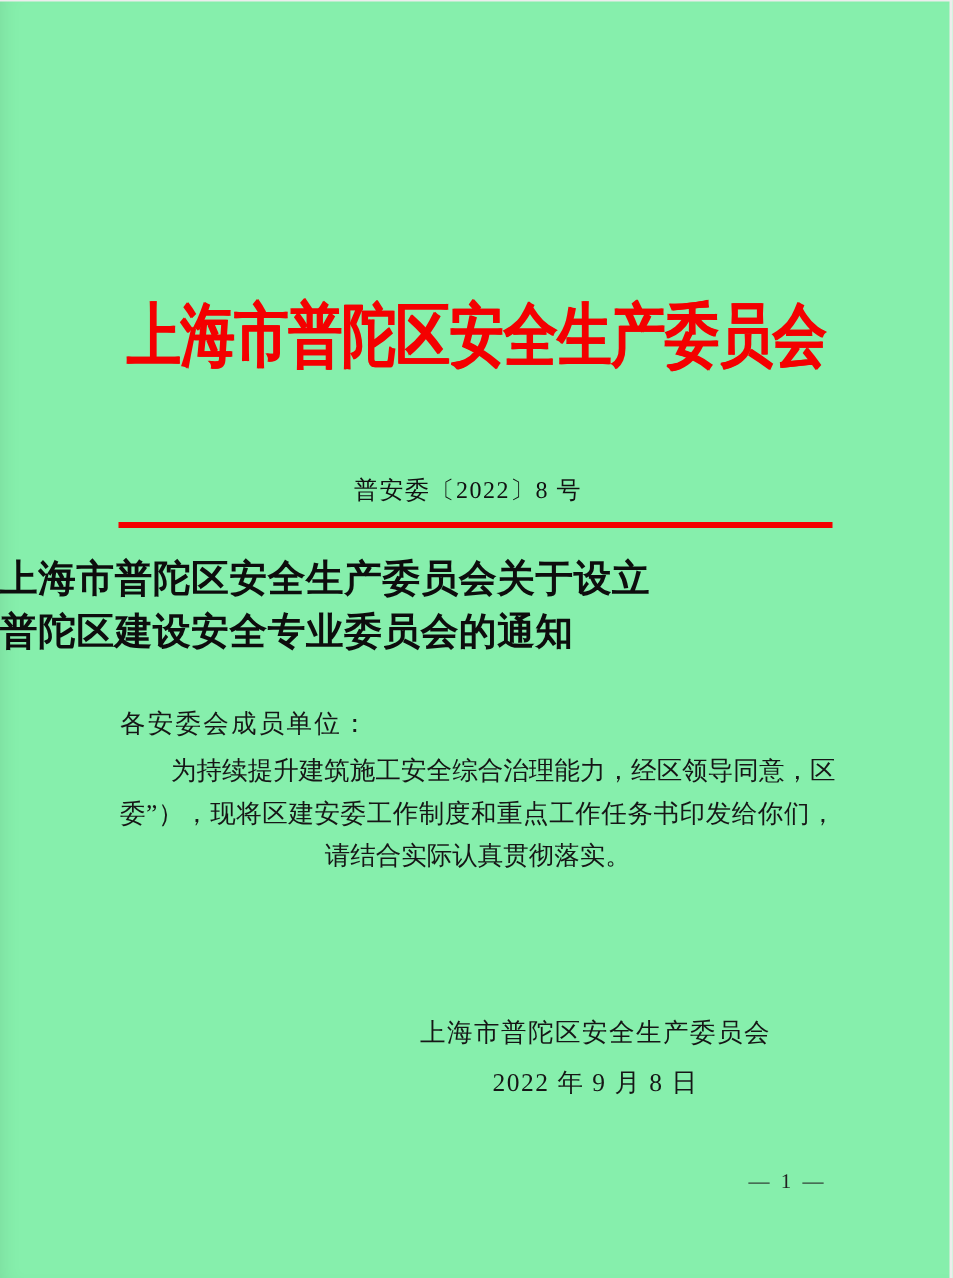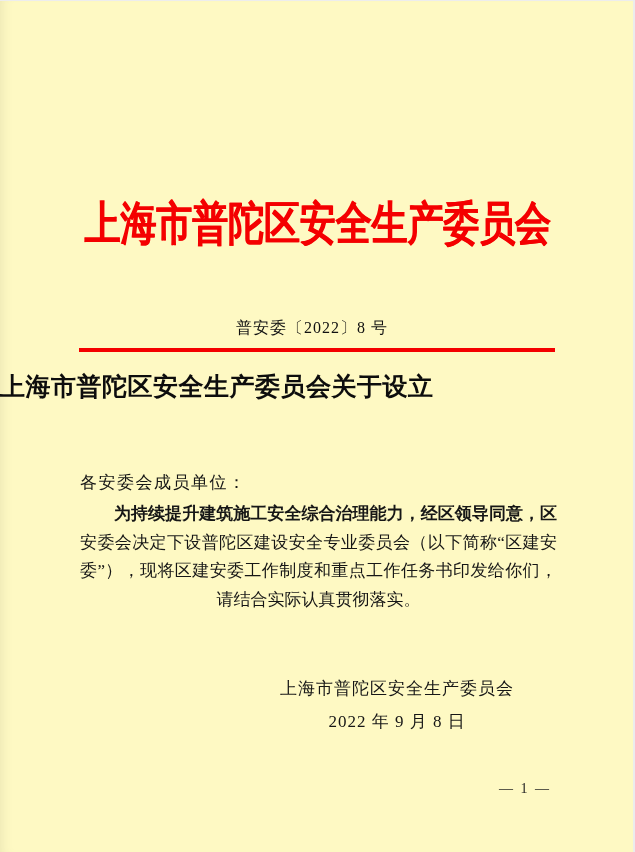--- a/index.html
+++ b/index.html
@@ -7,21 +7,21 @@
   html, body { background: #fff; }
   body {
     width: 635px; height: 852px;
     font-family: "Liberation Serif", "DejaVu Serif", serif;
     color: var(--ink);
     position: relative;
     overflow: hidden;
   }
   .page {
     position: absolute; inset: 0;
-    background: #fef9c3;
+    background: #86efac;
     box-shadow:
       inset -2px 0 0 #ececec,
       inset 0 1px 0 #ededed,
       inset 10px 0 14px -10px rgba(0,0,0,0.10);
   }
   .org-header {
     position: absolute; top: 196px; left: 0; width: 635px;
     text-align: center; white-space: nowrap;
     font-size: 46px; font-weight: 700; line-height: 56px;
     color: var(--accent);
@@ -55,21 +55,21 @@
     position: absolute; top: 500px; left: 80px; width: 477px;
     font-size: 17px; line-height: 28.5px;
     color: #161616;
   }
   .paragraph .line { display: block; text-align: center; }
   .paragraph .line.justify {
     text-align: justify;
     text-align-last: justify;
     text-justify: inter-character;
   }
-  .paragraph .line.indent { text-indent: 34px; font-weight: bold; }
+  .paragraph .line.indent { text-indent: 34px; }
   .signature-block {
     position: absolute; top: 672px; left: 247px; width: 300px;
     text-align: center;
     font-size: 17px; line-height: 33px; letter-spacing: 1px;
     color: #161616;
   }
   .page-number {
     position: absolute; top: 781px; right: 84px;
     font-size: 14px; letter-spacing: 2px;
     color: #222;
@@ -81,27 +81,27 @@
 <div class="page">
 
   <div class="org-header">上海市普陀区安全生产委员会</div>
 
   <div class="doc-number">普安委〔2022〕8 号</div>
 
   <div class="red-rule"></div>
 
   <div class="doc-title">
     <div>上海市普陀区安全生产委员会关于设立</div>
+    <div>普陀区建设安全专业委员会的通知</div>
   </div>
 
   <div class="salutation">各安委会成员单位：</div>
 
   <div class="paragraph">
     <span class="line justify indent">为持续提升建筑施工安全综合治理能力，经区领导同意，区</span>
-    <span class="line justify">安委会决定下设普陀区建设安全专业委员会（以下简称“区建安</span>
     <span class="line justify">委”），现将区建安委工作制度和重点工作任务书印发给你们，</span>
     <span class="line">请结合实际认真贯彻落实。</span>
   </div>
 
   <div class="signature-block">
     <div>上海市普陀区安全生产委员会</div>
     <div>2022 年 9 月 8 日</div>
   </div>
 
   <div class="page-number">— 1 —</div>

